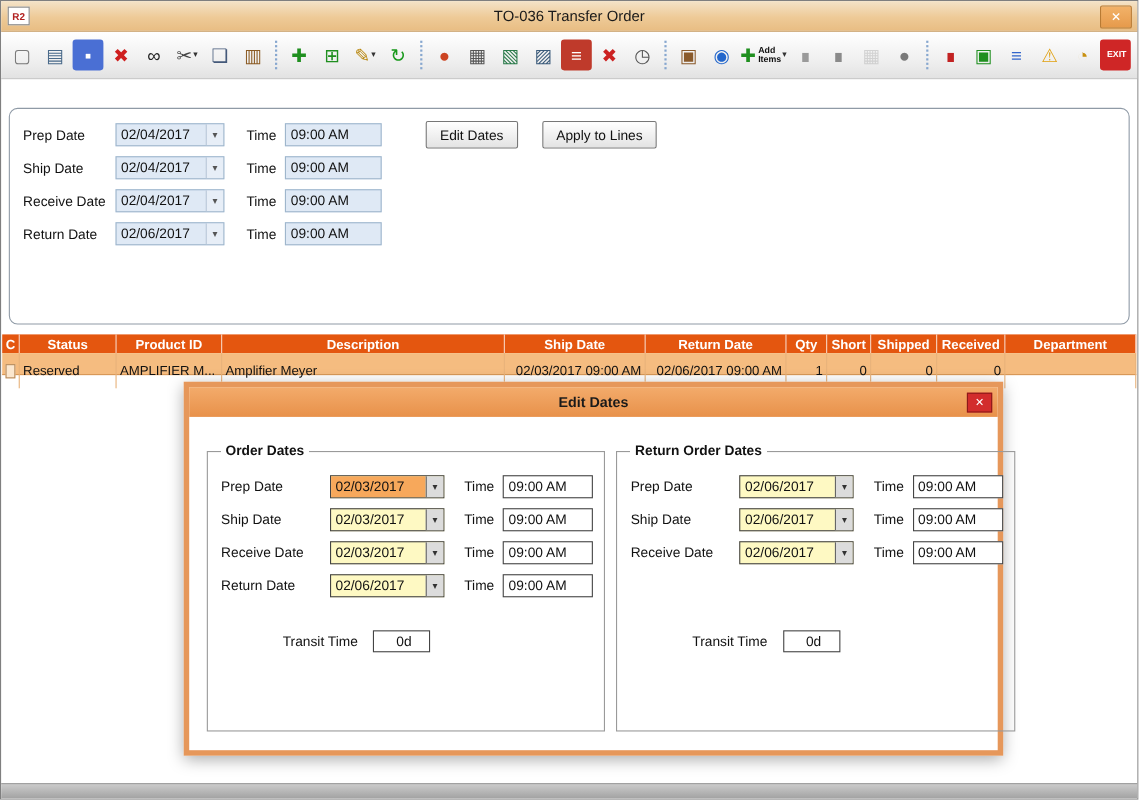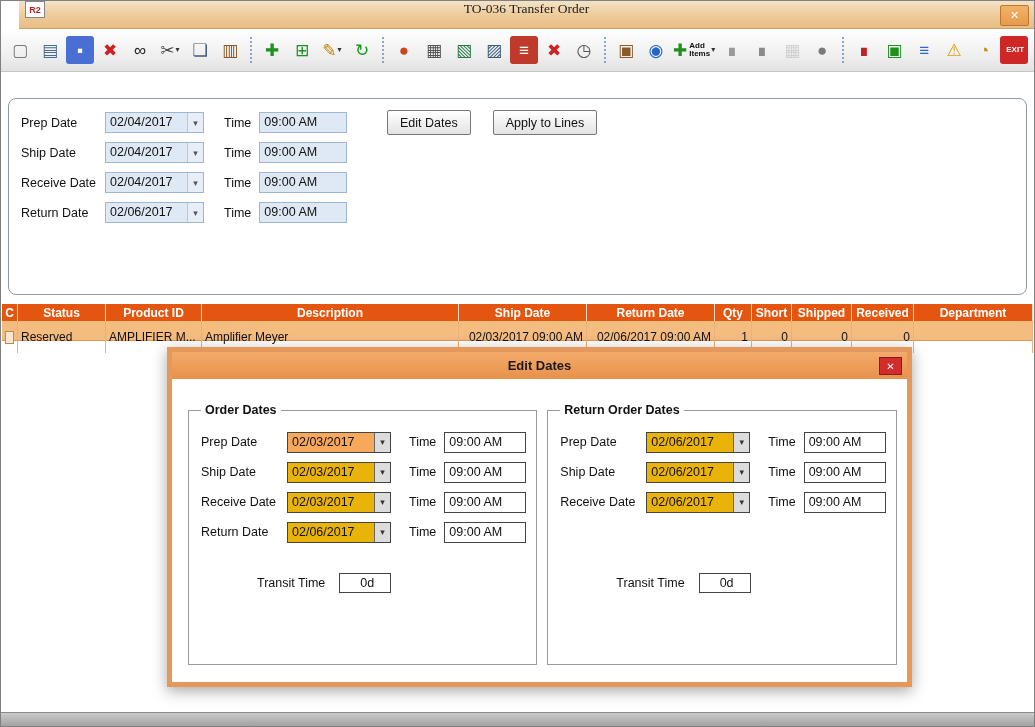--- a/index.html
+++ b/index.html
@@ -1,25 +1,25 @@
 <!DOCTYPE html>
 <html style="--accent_orange: #f2a23a; --grid_header: #e4560f; --grid_row: #f5bc80; --dialog_frame: #e6975a; --field_blue: #dfe9f5; --highlight: #f7a85b;"><head>
 <meta charset="utf-8">
 <style>
   html,body{margin:0;padding:0;background:#e8e8e8;font-family:"Liberation Sans","DejaVu Sans",sans-serif;cursor:default;}
   .window{position:relative;width:1035px;height:727px;background:#ffffff;border:1px solid #7f7f7f;box-sizing:border-box;overflow:hidden;}
 
   
-  .titlebar{position:absolute;left:18px;top:0;right:0;height:27px;
+  .titlebar{position:absolute;left:0;top:0;right:0;height:27px;
     background:linear-gradient(180deg,#f4e3c8 0%,#eeca97 55%,#e8bd83 100%);
     border-bottom:1px solid #c9a succeeded;border-bottom:1px solid #c9a06a;
-    display:flex;align-items:flex-start;}
+    display:flex;align-items:center;}
   .app-logo{width:18px;height:15px;margin-left:6px;background:#fff;border:1px solid #888;
     font-size:9px;font-weight:bold;color:#b22222;display:flex;align-items:center;justify-content:center;}
-  .win-title{position:absolute;left:0;right:0;text-align:center;font-size:13.5px;color:#1a1a1a;font-family:Liberation Serif, serif;}
+  .win-title{position:absolute;left:0;right:0;text-align:center;font-size:13.5px;color:#1a1a1a;}
   .win-close{position:absolute;right:5px;top:4px;width:27px;height:19px;
     background:linear-gradient(#f2b269,#e69a4b);border:1px solid #b87a33;border-radius:2px;
     color:#fff;font-size:11px;font-weight:bold;display:flex;align-items:center;justify-content:center;z-index:2;}
 
   
   .toolbar{position:absolute;left:0;top:28px;right:0;height:43px;
     background:linear-gradient(#ffffff,#ededed 70%,#e2e2e2);
     border-bottom:1px solid #c6c6c6;display:flex;align-items:center;padding:0 5px;gap:2px;box-sizing:border-box;}
   .tb-btn{height:28px;min-width:28px;display:inline-flex;align-items:center;justify-content:center;
     border-radius:3px;font-size:17px;line-height:1;flex:0 0 auto;padding:0 1px;box-sizing:border-box;}
@@ -86,21 +86,21 @@
     display:flex;align-items:center;justify-content:center;}
   .dlg-title{font-size:13px;font-weight:bold;color:#1a1a1a;}
   .dlg-close{position:absolute;right:5px;top:5px;width:21px;height:16px;background:#d22c2c;
     border:1px solid #8c1a1a;color:#fff;font-size:10px;font-weight:bold;
     display:flex;align-items:center;justify-content:center;}
   .dlg-body{display:flex;gap:10px;padding:24px 14px 0 16px;box-sizing:border-box;}
   .group{flex:1;border:1px solid #9a9a9a;margin:0;padding:14px 10px 0 12px;height:262px;box-sizing:border-box;}
   .group legend{font-size:12.5px;font-weight:bold;color:#111;padding:0 4px;}
   .dg-row{display:flex;align-items:center;height:22px;margin-bottom:8px;}
   .dg-label{width:86px;font-size:12.5px;color:#111;}
-  .combo.white{width:104px;background:#eab308;border:1px solid #444;}
+  .combo.white{width:104px;background:#fef9c3;border:1px solid #444;margin-left:13px;}
   .combo.white .combo-arrow{background:#dcdcdc;border-left:1px solid #666;color:#333;}
   .combo.white.hl .combo-text{background:var(--highlight,#f7a85b);}
   .dg-time-label{margin:0 8px 0 18px;font-size:12.5px;color:#111;}
   .field.white{width:82px;background:#fff;border:1px solid #444;}
   .transit-row{display:flex;align-items:center;margin-top:30px;padding-left:56px;}
   .transit-label{font-size:12.5px;color:#111;margin-right:14px;}
   .transit-input{width:52px;height:20px;box-sizing:border-box;border:1px solid #444;background:#fff;
     font-size:12.5px;color:#111;padding:2px 0 0 20px;}
 
   

